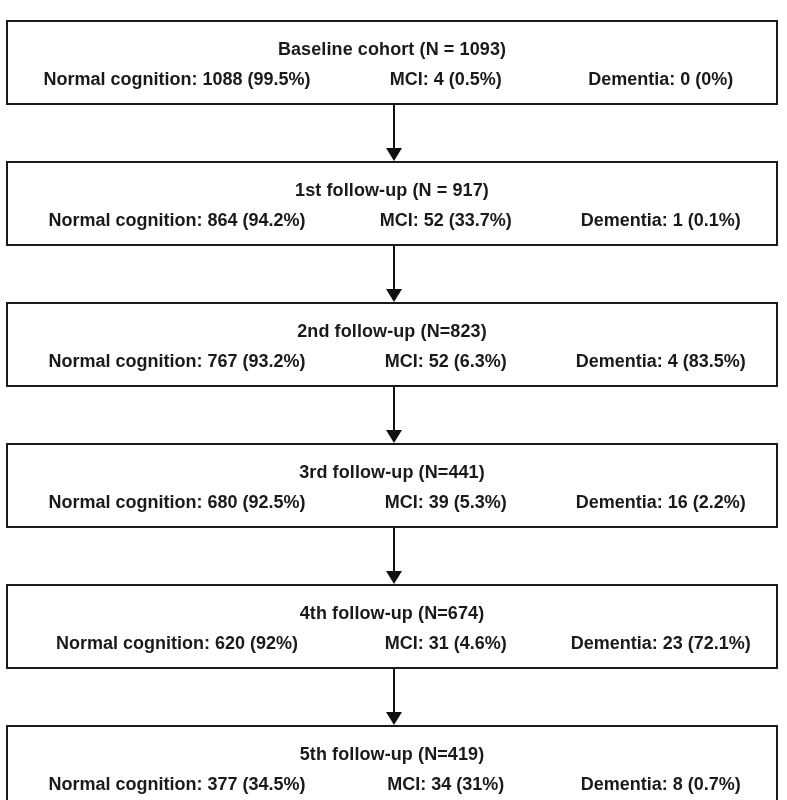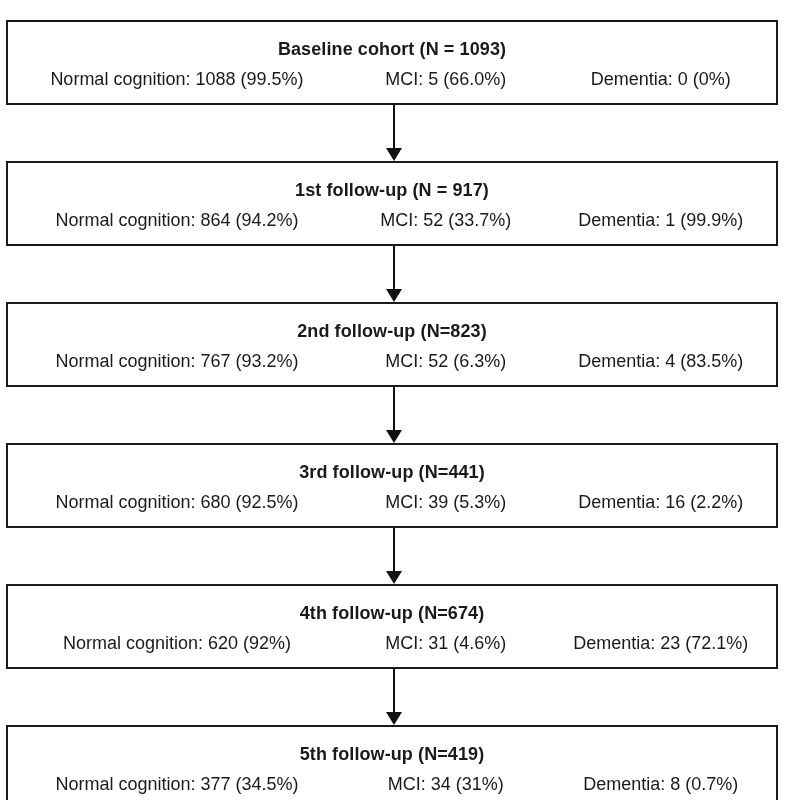--- a/index.html
+++ b/index.html
@@ -31,20 +31,21 @@
   }
   .stage-title {
     text-align: center;
     font-weight: bold;
     font-size: 18px;
     letter-spacing: 0.1px;
   }
   .stage-stats {
     display: flex;
     width: 100%;
+    font-weight: bold;
   }
   .stat {
     font-size: 18px;
     text-align: center;
     white-space: nowrap;
   }
   .stat-left  { width: 44%; }
   .stat-mid   { width: 26%; }
   .stat-right { width: 30%; }
   .arrow {
@@ -69,36 +70,36 @@
 </style>
 </head>
 <body>
 
 <div class="flow">
 
   <div class="stage">
     <div class="stage-title">Baseline cohort (N = 1093)</div>
     <div class="stage-stats">
       <span class="stat stat-left">Normal cognition: 1088 (99.5%)</span>
-      <span class="stat stat-mid">MCI: 5 (66.0%)</span>
+      <span class="stat stat-mid">MCI: 4 (0.5%)</span>
       <span class="stat stat-right">Dementia: 0 (0%)</span>
     </div>
   </div>
 
   <div class="arrow">
     <div class="arrow-line"></div>
     <div class="arrow-head"></div>
   </div>
 
   <div class="stage">
     <div class="stage-title">1st follow-up (N = 917)</div>
     <div class="stage-stats">
       <span class="stat stat-left">Normal cognition: 864 (94.2%)</span>
       <span class="stat stat-mid">MCI: 52 (33.7%)</span>
-      <span class="stat stat-right">Dementia: 1 (99.9%)</span>
+      <span class="stat stat-right">Dementia: 1 (0.1%)</span>
     </div>
   </div>
 
   <div class="arrow">
     <div class="arrow-line"></div>
     <div class="arrow-head"></div>
   </div>
 
   <div class="stage">
     <div class="stage-title">2nd follow-up (N=823)</div>

